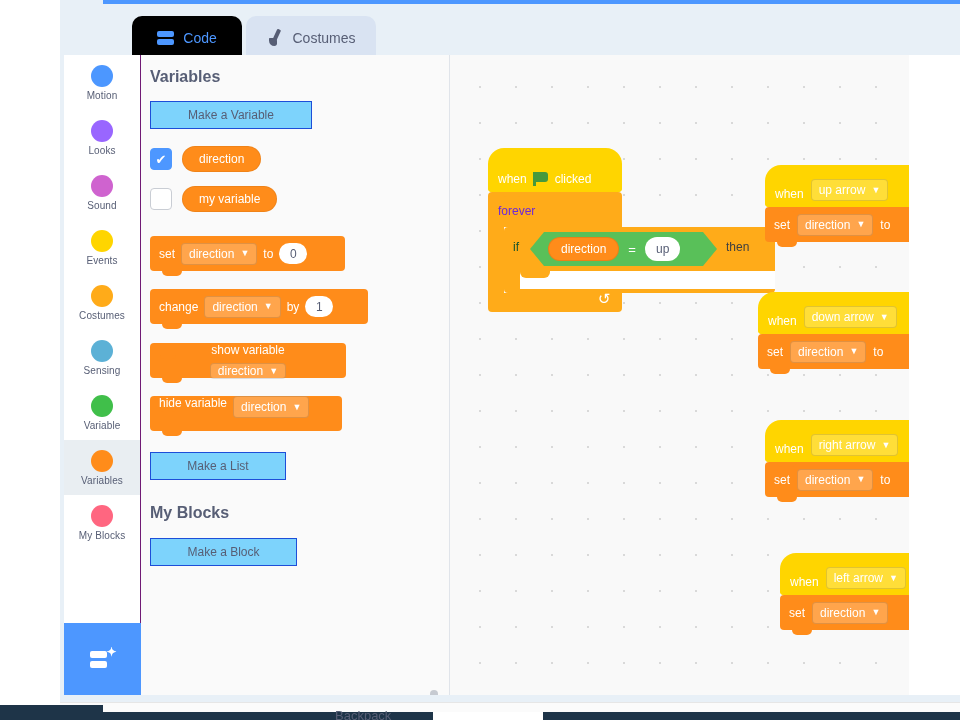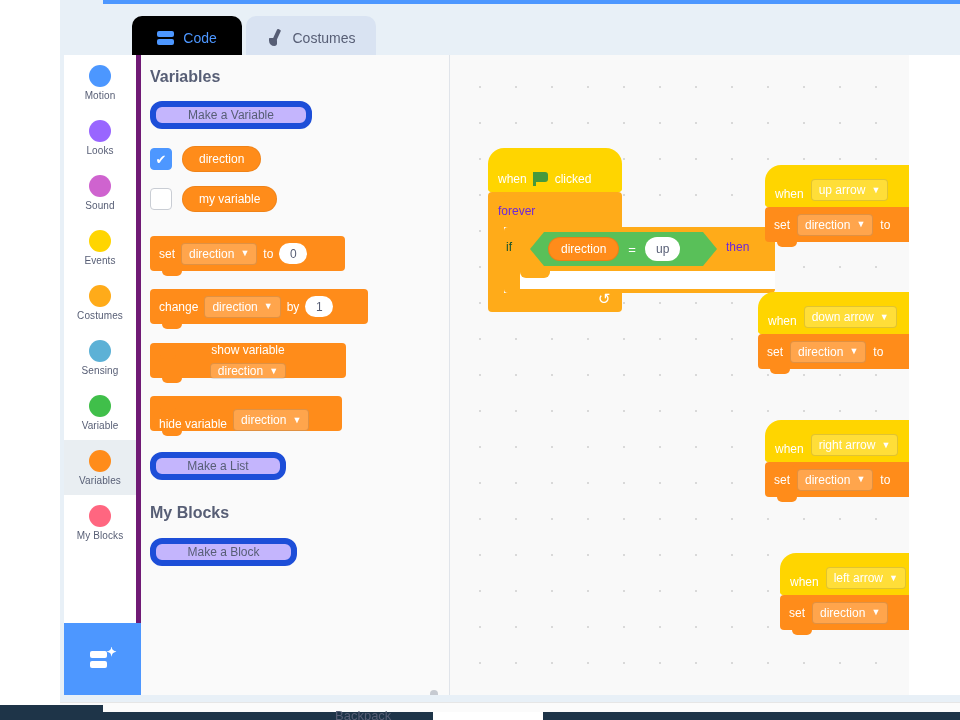--- a/index.html
+++ b/index.html
@@ -82,21 +82,21 @@
 
   
   .editor {
     position:absolute; left:64px; top:55px; width:845px; height:640px;
     background:#ffffff; border-left:1px solid #e0e4ea;
   }
 
   
   .cat-col {
     position:absolute; left:64px; top:55px; width:77px; height:640px;
-    background:#ffffff; border-right:5px solid #701a75;
+    background:#ffffff; border-right:1px solid #701a75;
     overflow:hidden;
   }
   .cat {
     position:relative; height:55px; display:flex; flex-direction:column;
     align-items:center; justify-content:center; cursor:pointer;
   }
   .cat.selected { background:#e9eef2; }
   .cat-dot { width:22px; height:22px; border-radius:50%; }
   .cat-label {
     margin-top:3px; font-size:10px; color:#575e75; letter-spacing:.1px;
@@ -120,21 +120,21 @@
 
   
   .palette {
     position:absolute; left:141px; top:55px; width:309px; height:640px;
     background:#fafafa; border-right:1px solid #e0e4ea; overflow:hidden;
   }
   .pal-head {
     font-size:16px; font-weight:bold; color:#575e75;
   }
   .pal-btn {
-    background:#c4b5fd; border:6px solid #1d4ed8; border-radius:12px;
+    background:#7dd3fc; border:1px solid #1d4ed8; border-radius:0;
     color:#575e75; font-size:12px; display:flex; align-items:center;
     justify-content:center; cursor:pointer;
   }
   .pal-scroll {
     position:absolute; left:289px; top:635px; width:8px; height:55px;
     background:#c6cad1; border-radius:4px;
   }
 
   
   .blk { position:absolute; color:#fff; font-size:12px; }
@@ -348,21 +348,21 @@
           <span>direction</span>
           <span class="caret">▼</span>
         </span>
       </div>
     </div>
 
     <div class="blk" style="left:9px;top:341px;width:192px;height:35px;">
       <div class="blk-body" style="background:#ff8c1a;"></div>
       <div style="position:absolute;left:10px;top:10px;width:16px;height:6px;border-radius:0 0 4px 4px;background:#ff8c1a;"></div>
       <div style="position:absolute;left:12px;top:35px;width:20px;height:5px;border-radius:0 0 5px 5px;background:#ff8c1a;"></div>
-      <div style="position:absolute;left:0;top:0;width:100%;height:100%;display:flex;align-items:flex-end;gap:6px;padding:0 9px;">
+      <div style="position:absolute;left:0;top:0;width:100%;height:100%;display:flex;align-items:flex-start;gap:6px;padding:0 9px;">
         <span class="blk-label">hide variable</span>
         <span class="vname">
           <span>direction</span>
           <span class="caret">▼</span>
         </span>
       </div>
     </div>
 
     <div class="pal-btn" style="position:absolute;left:9px;top:397px;width:136px;height:28px;">Make a List</div>
 
@@ -394,32 +394,32 @@
         <span style="position:absolute;left:10px;top:12px;color:#6d28d9;font-size:12px;">forever</span>
 
         <div style="position:absolute;left:16px;top:35px;width:118px;height:66px;background:#f9f9f9;
                     background-image: radial-gradient(#d9d9d9 1px, transparent 1.1px);
                     background-size:36px 36px;background-position:-4px -13px;"></div>
 
         <span style="position:absolute;left:110px;top:98px;color:#fff;font-size:15px;transform:scaleX(-1);">↻</span>
       </div>
 
       <div style="position:absolute;left:16px;top:79px;width:271px;height:66px;background:#ffab19;border-radius:4px;">
-        <span style="position:absolute;left:2px;top:13px;color:#14532d;font-size:12px;">if</span>
+        <span style="position:absolute;left:9px;top:13px;color:#14532d;font-size:12px;">if</span>
 
         <div style="position:absolute;left:26px;top:5px;width:187px;height:34px;background:#59c059;
                     clip-path: polygon(14px 0, 173px 0, 187px 17px, 173px 34px, 14px 34px, 0 17px);
                     display:flex;align-items:center;gap:9px;padding-left:18px;">
           <span class="ovalvar">direction</span>
           <span style="color:#fff;font-size:13px;">=</span>
           <span style="display:inline-flex;align-items:center;justify-content:center;background:#fff;color:#575e75;
                        border-radius:12px;height:24px;min-width:34px;padding:0 11px;font-size:12px;">up</span>
         </div>
 
-        <span style="position:absolute;left:222px;top:13px;color:#6d28d9;font-size:12px;">then</span>
+        <span style="position:absolute;left:222px;top:13px;color:#404040;font-size:12px;">then</span>
 
         <div style="position:absolute;left:16px;top:44px;width:255px;height:18px;background:#ffffff;"></div>
         <div style="position:absolute;left:16px;top:44px;width:30px;height:7px;background:#ffab19;border-radius:0 0 6px 6px;"></div>
       </div>
     </div>
 
     <div style="position:absolute;left:315px;top:110px;">
       <div style="position:absolute;left:0;top:0;width:180px;height:42px;background:#ffd500;border-radius:16px 16px 4px 4px;">
         <div style="position:absolute;left:0;top:20px;width:180px;height:22px;background:#ffd500;border-radius:0 0 4px 4px;"></div>
         <div style="position:absolute;left:0;top:0;width:100%;height:100%;display:flex;align-items:flex-end;padding:0 0 6px 10px;gap:7px;">

